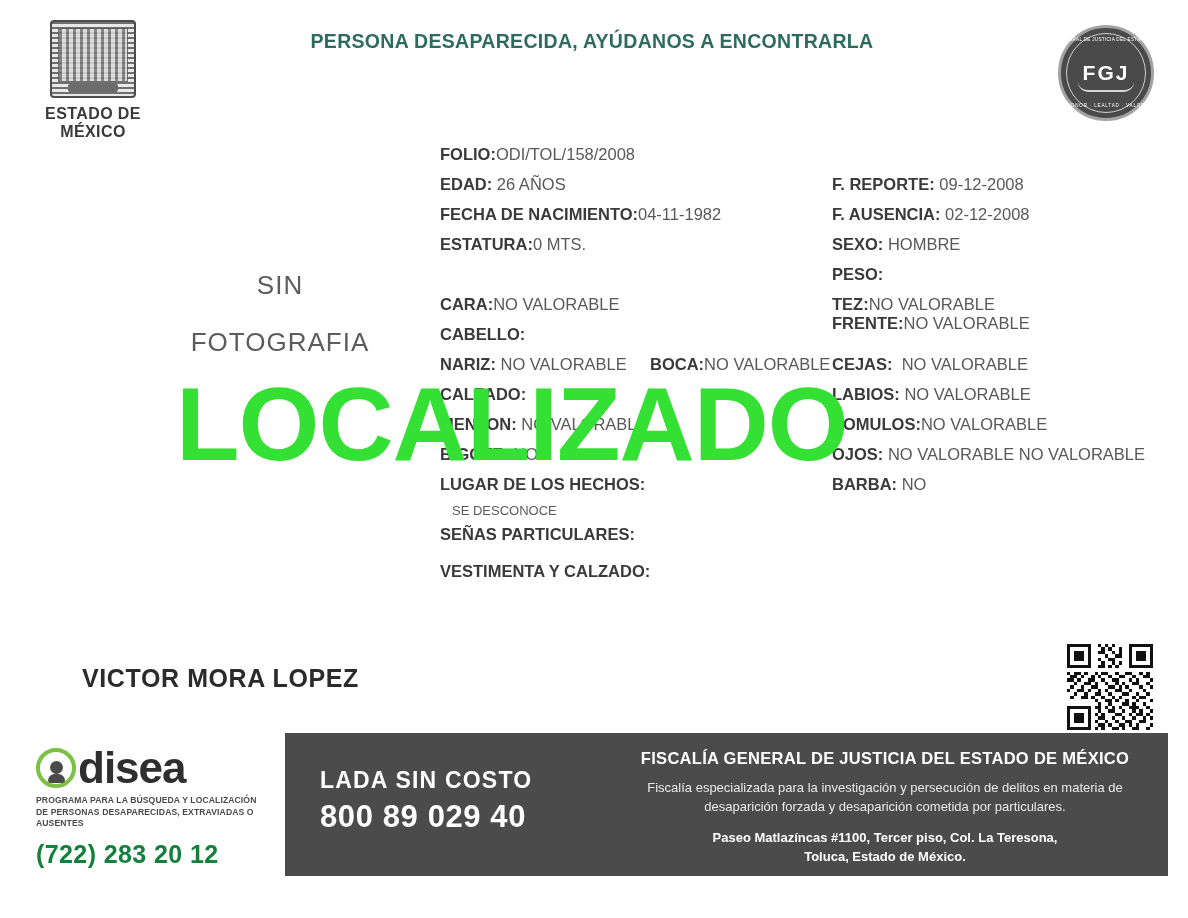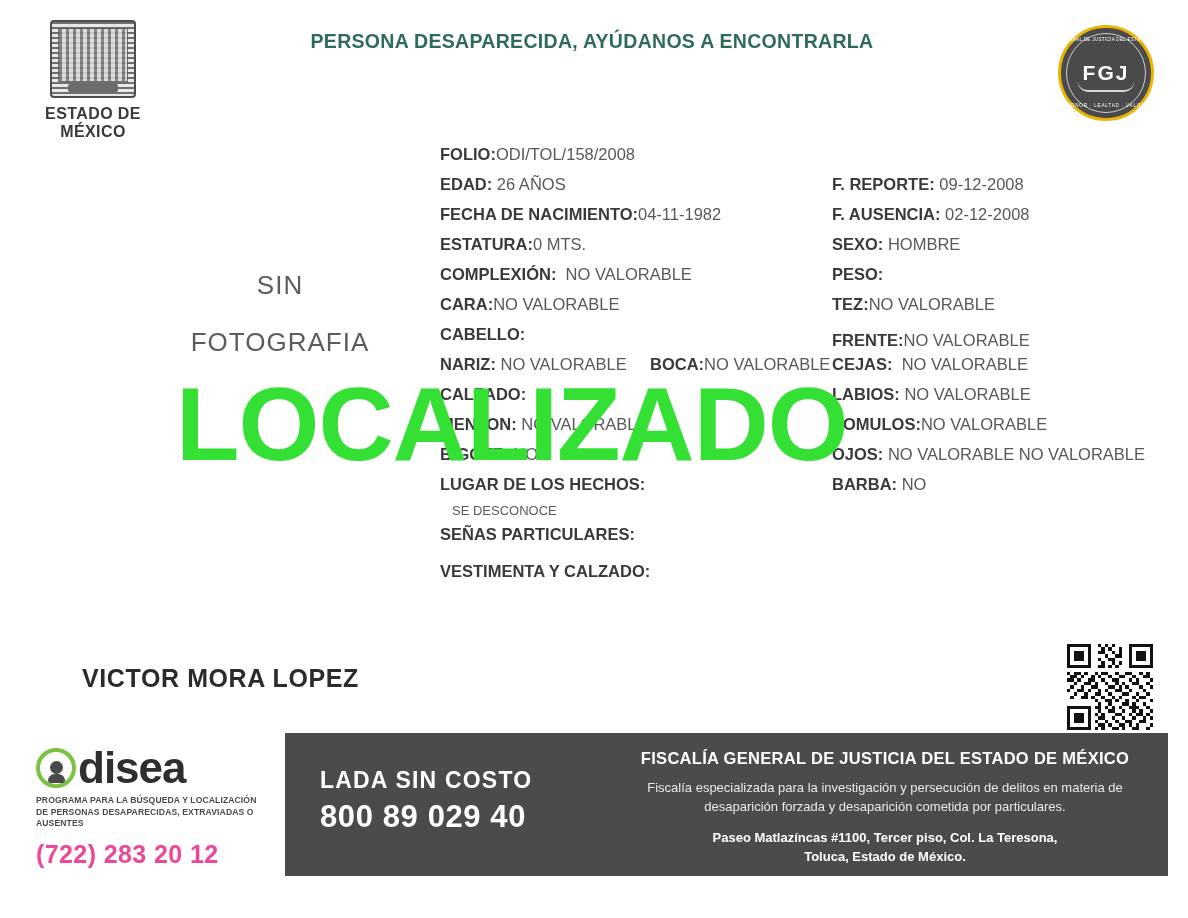--- a/index.html
+++ b/index.html
@@ -42,21 +42,21 @@
   .title-block{position:absolute;left:236px;top:26px;width:712px;text-align:center;}
   .title-main{
     font-size:32px;font-weight:bold;color:#2e6b5e;letter-spacing:.5px;
     font-family:"Liberation Sans", sans-serif;
   }
   .title-sub{
     font-size:19.5px;font-weight:bold;color:#2e6b5e;letter-spacing:.3px;margin-top:4px;
   }
   .fgj-logo{
     position:absolute;right:34px;top:25px;width:96px;height:96px;border-radius:50%;
-    background:#4a4a4a;color:#fff;border:3px solid #eab308;
+    background:#4a4a4a;color:#fff;border:3px solid #a3a3a3;
     display:flex;align-items:center;justify-content:center;
     box-sizing:border-box;
   }
   .fgj-inner{
     width:78px;height:78px;border-radius:50%;border:1px solid #cfcfcf;
     display:flex;align-items:center;justify-content:center;flex-direction:column;
     position:relative;
   }
   .fgj-text{font-size:21px;font-weight:bold;letter-spacing:2px;}
   .fgj-top{position:absolute;top:3px;font-size:4.6px;letter-spacing:.3px;white-space:nowrap;}
@@ -109,21 +109,21 @@
   }
   .odisea-mark:after{
     content:"";position:absolute;left:10px;top:9px;width:13px;height:13px;
     border-radius:50%;background:#4a4a4a;
   }
   .odisea-mark:before{
     content:"";position:absolute;left:8px;top:22px;width:17px;height:9px;
     border-radius:8px 8px 3px 3px;background:#4a4a4a;
   }
   .odisea-sub{font-size:8.6px;color:#4a4a4a;font-weight:bold;line-height:1.35;margin-top:2px;letter-spacing:.1px;}
-  .odisea-phone{font-size:25px;font-weight:bold;color:#ec4899;margin-top:10px;letter-spacing:.4px;}
+  .odisea-phone{font-size:25px;font-weight:bold;color:#15803d;margin-top:10px;letter-spacing:.4px;}
 
   .grayband{
     position:absolute;left:285px;top:0;width:883px;height:143px;background:#4b4b4b;color:#fff;
   }
   .lada{position:absolute;left:35px;top:34px;}
   .lada-label{font-size:23px;font-weight:bold;letter-spacing:1.2px;}
   .lada-number{font-size:31px;font-weight:bold;letter-spacing:.6px;margin-top:5px;}
   .fgj-block{position:absolute;left:330px;top:16px;width:540px;text-align:center;}
   .fgj-title{font-size:16.5px;font-weight:bold;letter-spacing:.3px;}
   .fgj-desc{font-size:13px;line-height:1.45;margin-top:11px;color:#e9e9e9;}
@@ -180,38 +180,35 @@
       <span class="lab">F. AUSENCIA:</span> <span class="val">02-12-2008</span>
     </div>
 
     <div class="f" style="left:440px;top:100px;">
       <span class="lab">ESTATURA:</span><span class="val">0 MTS.</span>
     </div>
     <div class="f" style="left:832px;top:100px;">
       <span class="lab">SEXO:</span> <span class="val">HOMBRE</span>
     </div>
 
-    <div class="f" style="left:440px;top:130px;">
-      <span class="lab">COMPLEXIÓN:</span>&nbsp; <span class="val">NO VALORABLE</span>
-    </div>
     <div class="f" style="left:832px;top:130px;">
       <span class="lab">PESO:</span> <span class="val"></span>
     </div>
 
     <div class="f" style="left:440px;top:160px;">
       <span class="lab">CARA:</span><span class="val">NO VALORABLE</span>
     </div>
     <div class="f" style="left:832px;top:160px;">
       <span class="lab">TEZ:</span><span class="val">NO VALORABLE</span>
     </div>
 
     <div class="f" style="left:440px;top:190px;">
       <span class="lab">CABELLO:</span> <span class="val"></span>
     </div>
-    <div class="f" style="left:832px;top:196px;text-align:right;">
+    <div class="f" style="left:832px;top:179px;text-align:right;">
       <span class="lab">FRENTE:</span><span class="val">NO VALORABLE</span>
     </div>
 
     <div class="f" style="left:440px;top:220px;">
       <span class="lab">NARIZ:</span> <span class="val">NO VALORABLE</span>
     </div>
     <div class="f" style="left:650px;top:220px;">
       <span class="lab">BOCA:</span><span class="val">NO VALORABLE</span>
     </div>
     <div class="f" style="left:832px;top:220px;">

